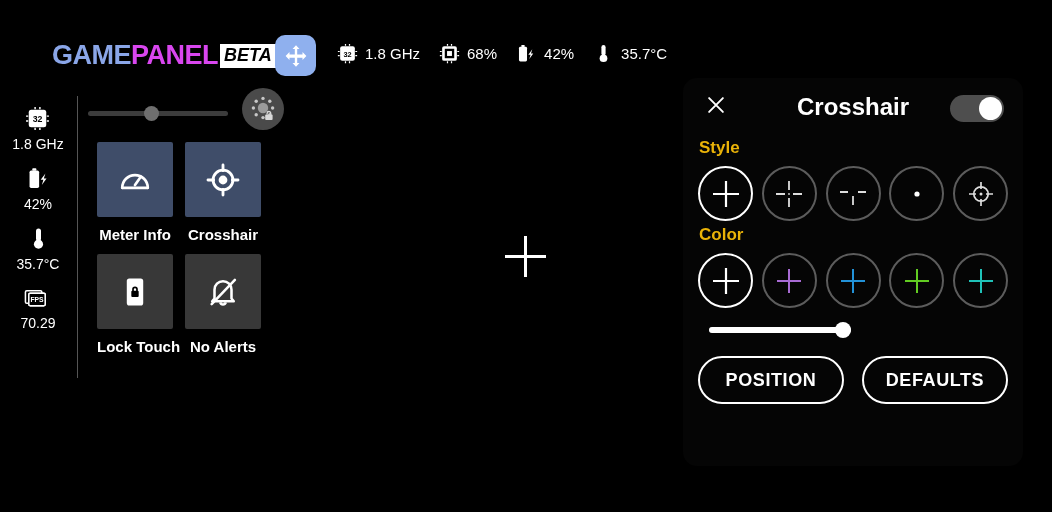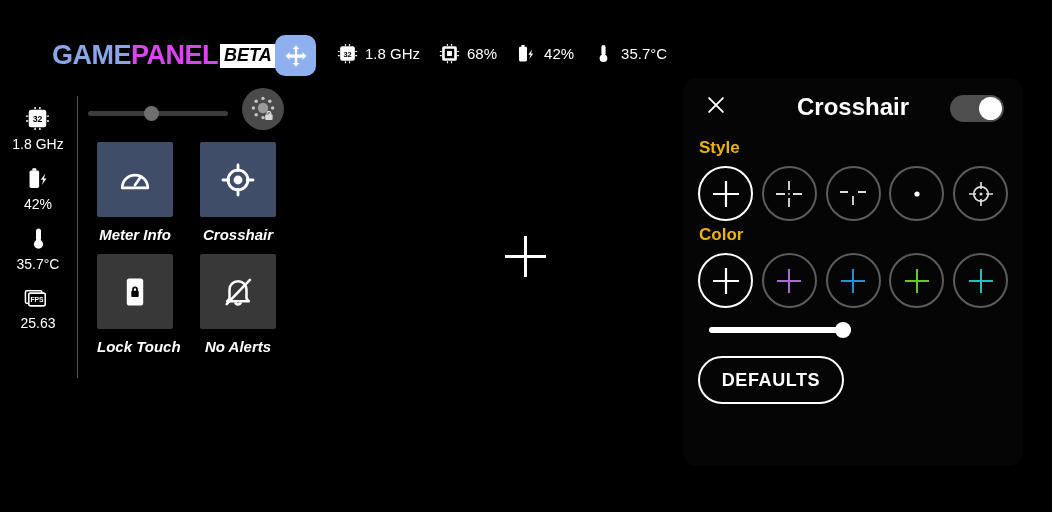--- a/index.html
+++ b/index.html
@@ -138,23 +138,22 @@
     justify-content: center;
   }
 
   .tiles {
     position: absolute;
     left: 97px; top: 142px;
     width: 190px;
   }
   .tile-row {
     display: flex;
-    gap: 27px;
+    gap: 12px;
     margin-bottom: 0;
-    font-style: italic;
   }
   .tile-cell { width: 76px; }
   .tile {
     width: 76px; height: 75px;
     display: flex;
     align-items: center;
     justify-content: center;
     border-radius: 2px;
   }
   .tile.active { background: #3f4d69; }
@@ -405,21 +404,21 @@
   </div>
 
   <div class="side-item">
     <svg width="27" height="24" viewBox="0 0 28 24">
       <rect x="1.5" y="4.5" width="17" height="13" rx="1.4" fill="none" stroke="#ffffff" stroke-width="1.6"></rect>
       <rect x="5" y="7" width="17" height="13" rx="1.4" fill="none" stroke="#ffffff" stroke-width="1.6"></rect>
       <rect x="5" y="7" width="17" height="13" rx="1.4" fill="#000000"></rect>
       <rect x="5" y="7" width="17" height="13" rx="1.4" fill="none" stroke="#ffffff" stroke-width="1.6"></rect>
       <text x="13.5" y="16.4" font-family="Liberation Sans, sans-serif" font-size="7" font-weight="bold" fill="#ffffff" text-anchor="middle">FPS</text>
     </svg>
-    <span class="side-val">25.63</span>
+    <span class="side-val">70.29</span>
   </div>
 
 </div>
 <div class="divider"></div>
 
 <div class="slider-row">
   <div class="bright-track">
     <div class="bright-thumb"></div>
   </div>
 </div>
@@ -592,16 +591,17 @@
       <div class="srow">
         <div class="strack"></div>
         <div class="sfill" style="width:142px"></div>
         <div class="sthumb" style="left:126px"></div>
       </div>
     </div>
 
   </div>
 
   <div class="btn-row">
+    <div class="pill">POSITION</div>
     <div class="pill">DEFAULTS</div>
   </div>
 
 </div>
 
 </body></html>

